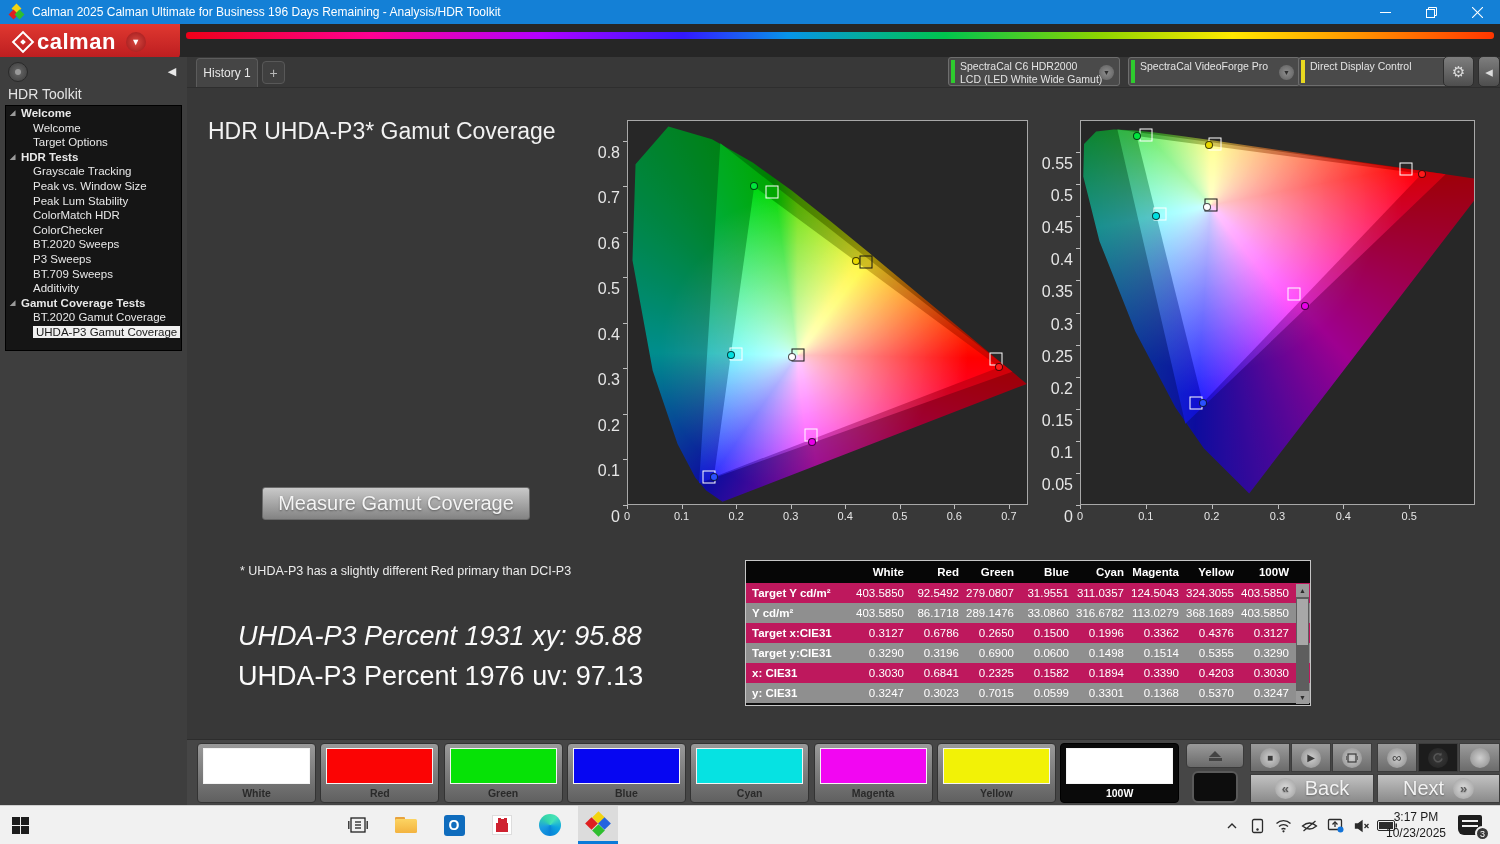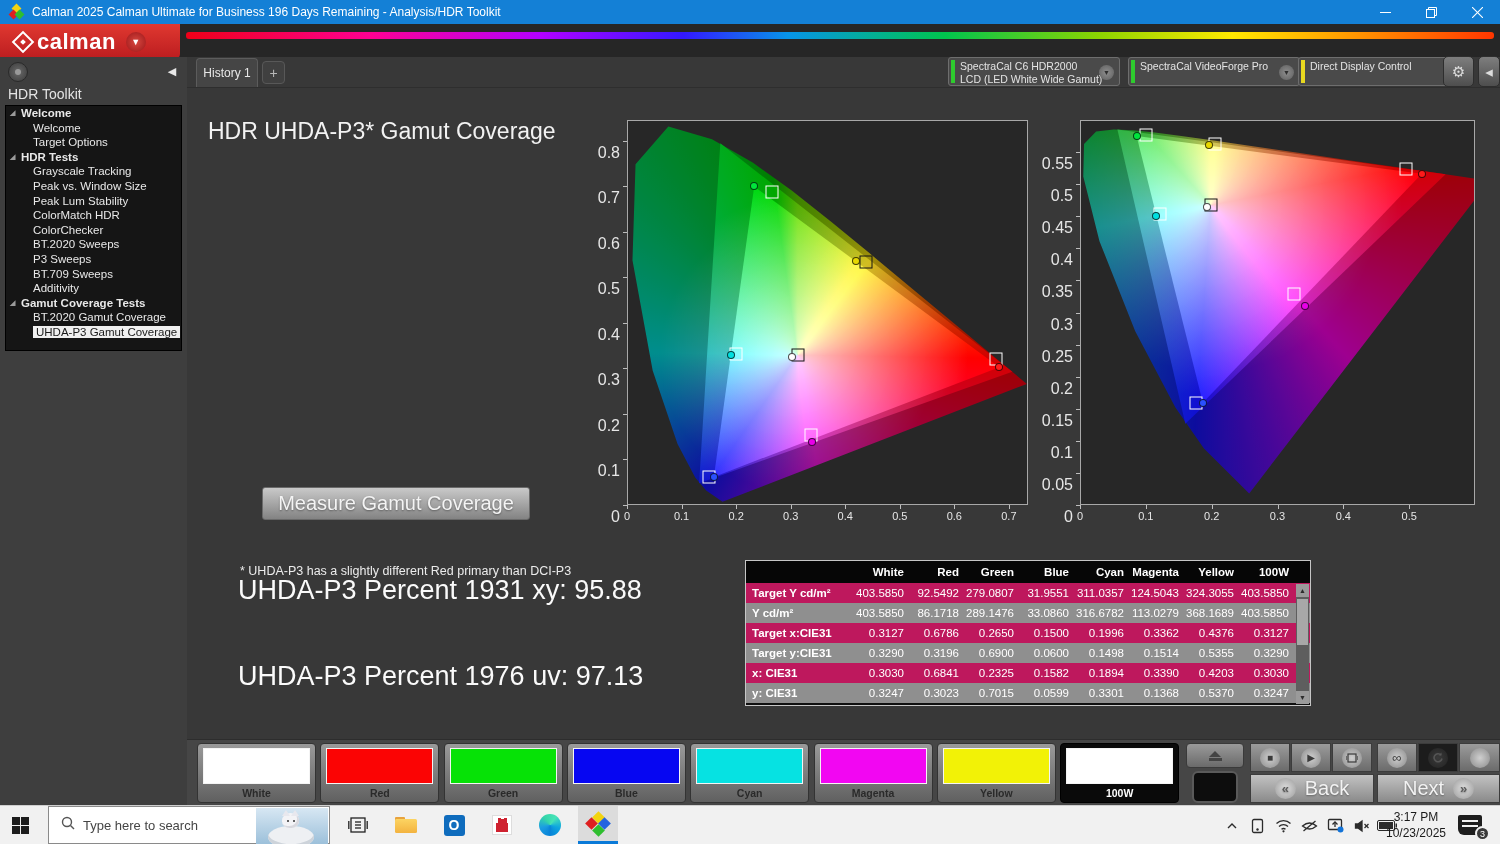--- a/index.html
+++ b/index.html
@@ -72,21 +72,21 @@
   .tree-item .sel { background:#f0f0f0; color:#1a1a1a; padding:0 3px; }
 
   
   #heading { position:absolute; left:208px; top:118px; color:#f2f2f2; font-size:23px; }
   #measure-btn { position:absolute; left:262px; top:487px; width:268px; height:33px;
     background:linear-gradient(#c9c9c9,#838383); border:1px solid #6a6a6a; border-radius:3px;
     color:#f4f4f4; font-size:20px; display:flex; align-items:center; justify-content:center;
     text-shadow:0 1px 2px rgba(0,0,0,.4); }
   #footnote { position:absolute; left:240px; top:564px; color:#ececec; font-size:12.5px; }
   .pct { position:absolute; left:238px; color:#fafafa; font-size:27px; }
-  #pct1 { top:575px; } #pct2 { top:661px; }
+  #pct1 { top:621px;font-style:italic; } #pct2 { top:661px; }
 
   
   .chart { position:absolute; }
   .chart-title { position:absolute; left:0; right:0; top:-16px; text-align:center;
     color:#dedede; font-size:12px; }
   .plot { position:absolute; inset:0; background:#272727; border:1px solid #a8a8a8; overflow:hidden; }
   .layer { position:absolute; inset:0; }
   .target { position:absolute; width:13px; height:13px; border:1.5px solid #fff;
     transform:translate(-50%,-50%); }
   .target.dark { border-color:#151515; }
@@ -597,35 +597,20 @@
   </div>
 </div>
 
 <div id="taskbar">
   <div id="start-btn">
       <i></i>
       <i></i>
       <i></i>
       <i></i>
     </div>
-  <div id="searchbox">
-    <span class="mag">
-      <svg width="14" height="14" viewBox="0 0 14 14" fill="none" stroke="#555" stroke-width="1.4">
-          <circle cx="6" cy="6" r="4.5"></circle>
-          <line x1="9.5" y1="9.5" x2="13" y2="13"></line>
-        </svg>
-    </span>
-    <span id="search-text">Type here to search</span>
-    <span id="leopard">
-      <span class="body"></span>
-        <span class="head"></span>
-        <span class="eye1"></span>
-        <span class="eye2"></span>
-    </span>
-  </div>
   <div class="tb-icon" style="left:338px">
     <svg width="20" height="16" viewBox="0 0 20 16" fill="none" stroke="#222" stroke-width="1.3">
       <rect x="3" y="1" width="14" height="14"></rect>
         <line x1="0.8" y1="4" x2="0.8" y2="12"></line>
         <line x1="19.2" y1="4" x2="19.2" y2="12"></line>
         <line x1="7" y1="5" x2="13" y2="5"></line>
         <line x1="7" y1="8" x2="13" y2="8"></line>
         <line x1="7" y1="11" x2="13" y2="11"></line>
       </svg>
   </div>

